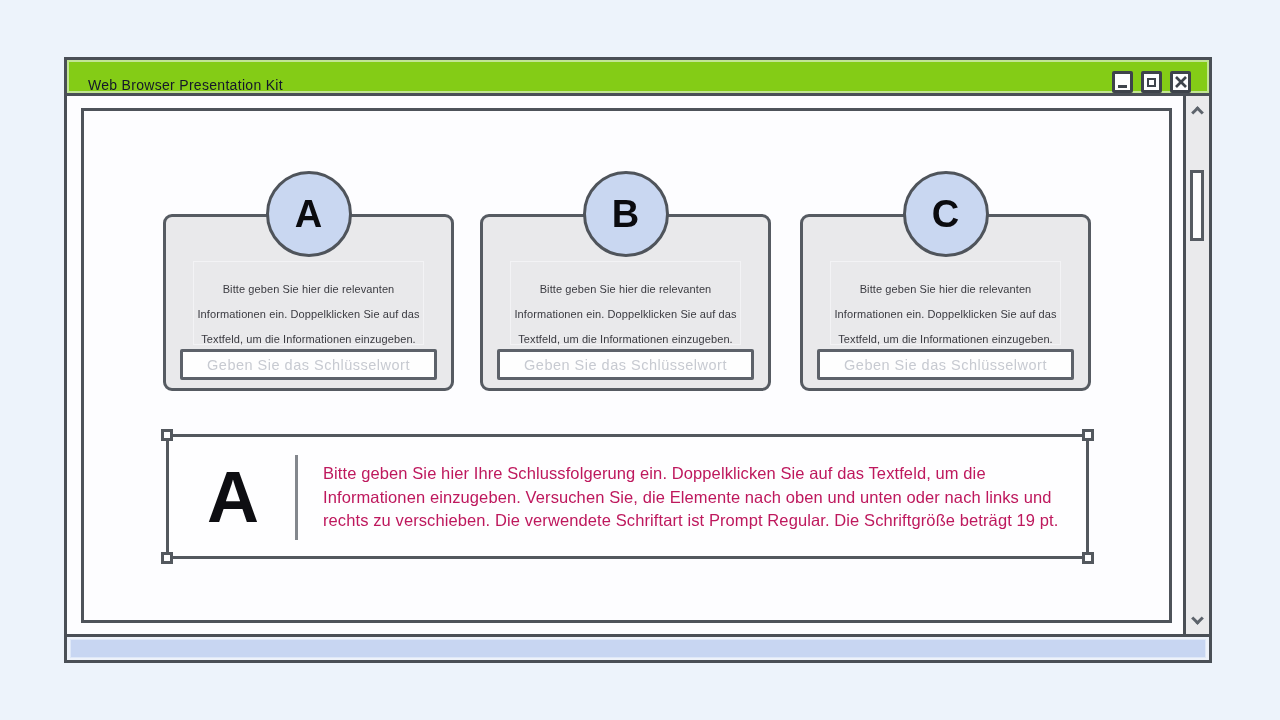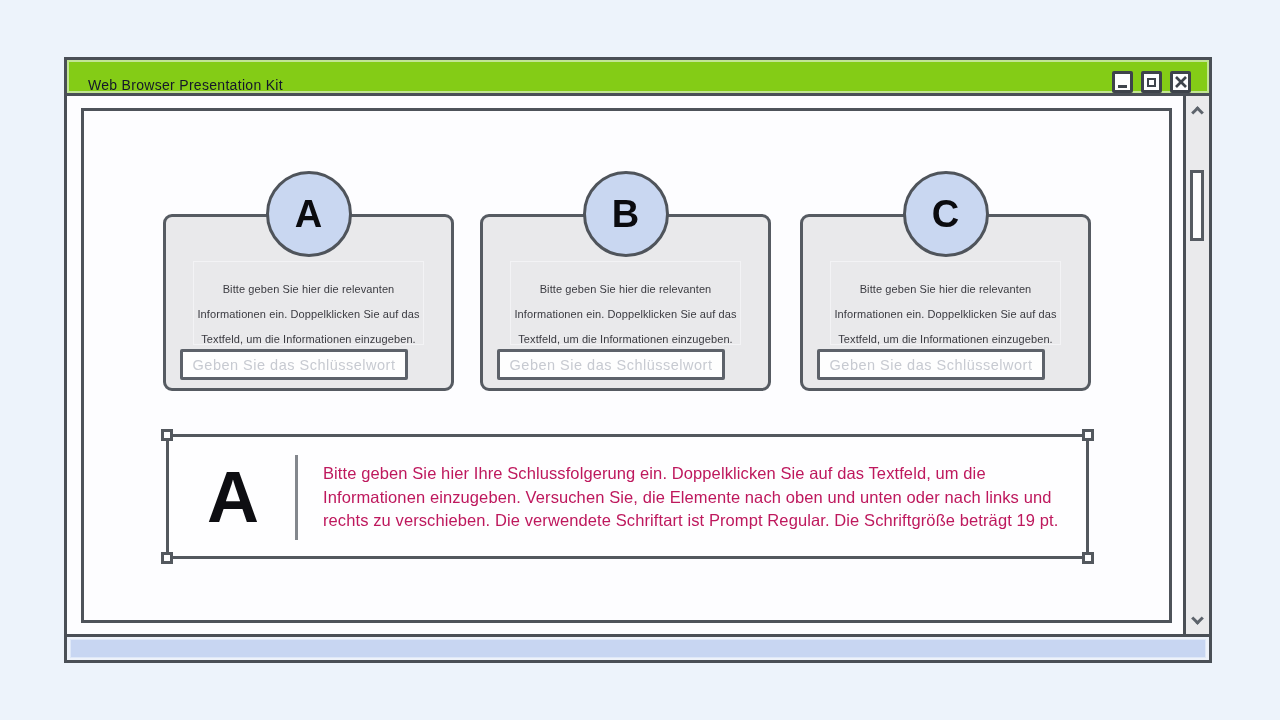--- a/index.html
+++ b/index.html
@@ -96,21 +96,21 @@
     position: absolute; left: 27px; right: 27px; top: 44px; height: 84px;
     border: 1px solid #f3f3f5;
   }
   .card-text {
     position: absolute; left: 30px; right: 30px; top: 60px;
     font-size: 11px; line-height: 25px; letter-spacing: .1px;
     text-align: center; color: #3a3a40;
   }
   .keyword {
     position: absolute; left: 14px; bottom: 8px;
-    width: 228px; height: 31px;
+    width: 257px; height: 31px;
     border: 3px solid #5d626a; border-radius: 2px;
     background: #fefefe;
     text-align: center; font-size: 14.5px; color: #3a3a40;
     font-family: "Liberation Sans", sans-serif;
     outline: none;
   }
   .keyword::placeholder { color: #c7cad1; opacity: 1; letter-spacing: .5px; }
 
   
   .conclusion {

